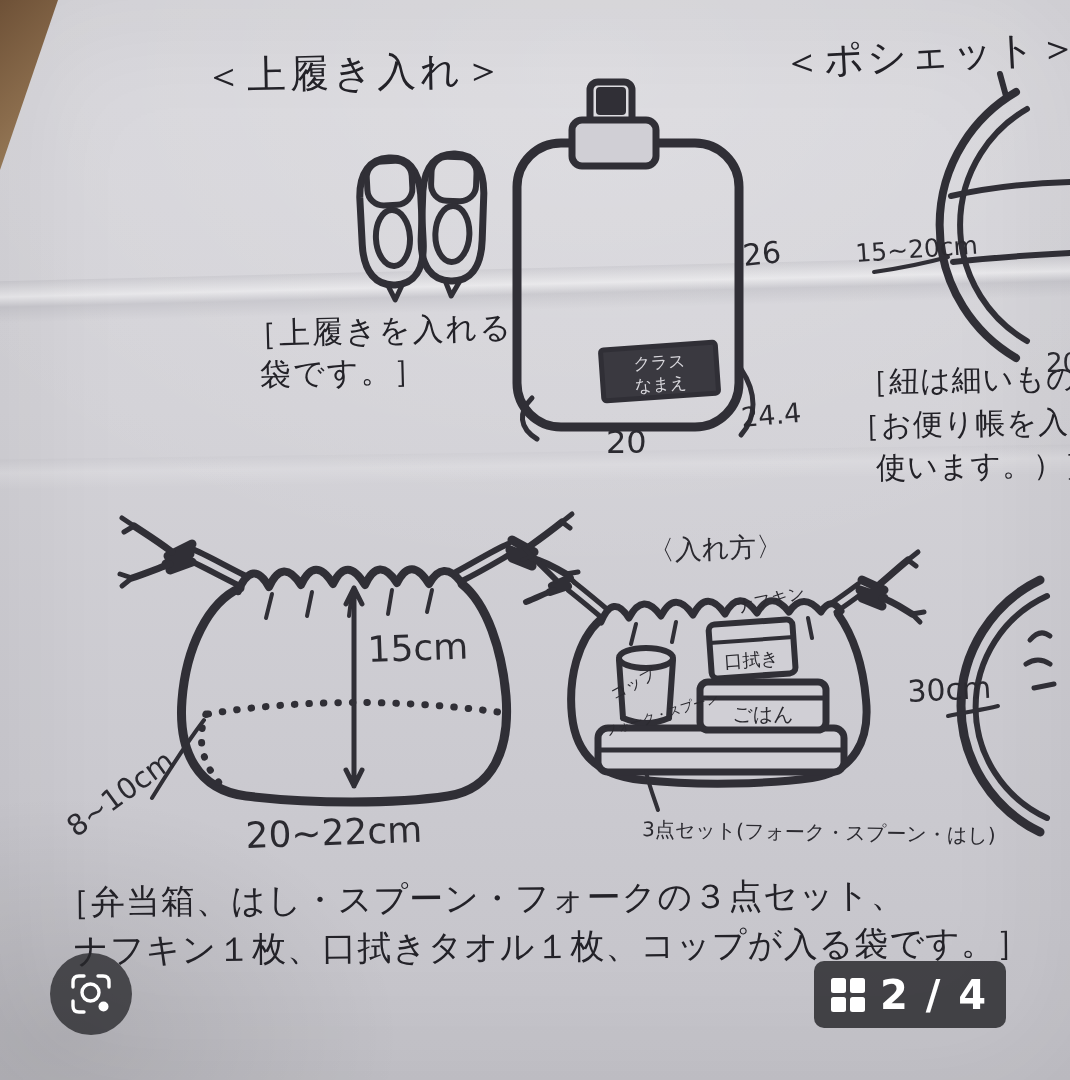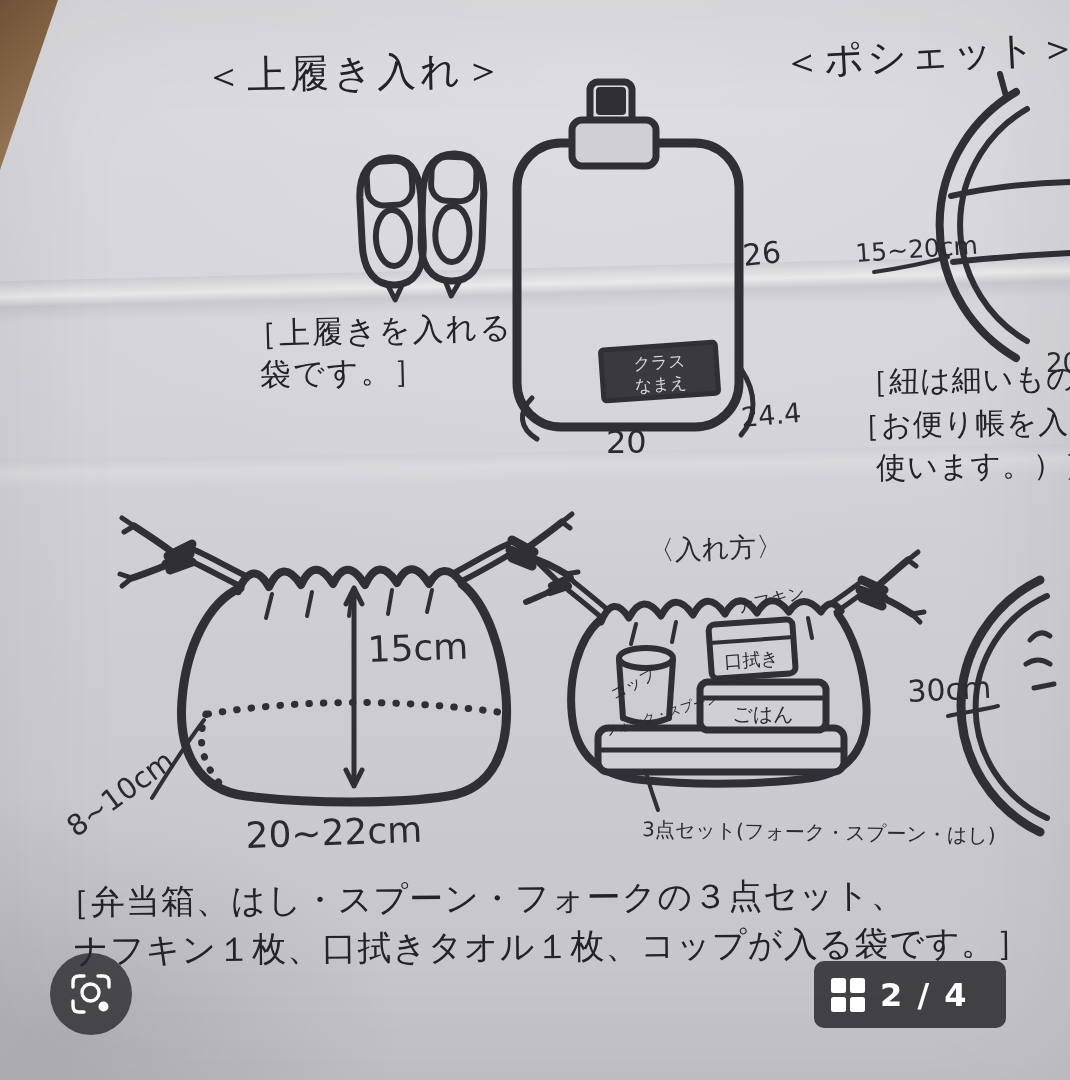--- a/index.html
+++ b/index.html
@@ -33,21 +33,21 @@
   .f2{left:74px;top:924px;font-size:34px;letter-spacing:1px;transform:rotate(-0.5deg);}
   .ink-layer{position:absolute;inset:0;}
   .ink{fill:none;stroke:#302f36;stroke-linecap:round;stroke-linejoin:round;}
   .fillpaper{fill:#d0cfd5;}
   text.hw{font-family:"DejaVu Sans",sans-serif;fill:#2b2a30;}
   text.light{fill:#d8d7dc;}
   .lens{position:absolute;left:50px;top:953px;width:82px;height:82px;border:none;border-radius:50%;
     background:rgba(40,40,44,0.78);display:flex;align-items:center;justify-content:center;cursor:pointer;padding:0;}
   .pager{position:absolute;left:814px;top:961px;width:192px;height:67px;border-radius:10px;
     background:rgba(36,36,40,0.82);display:flex;align-items:center;padding:0 16px;box-sizing:border-box;gap:14px;}
-  .pager span{color:#fff;font-size:32px;font-weight:bold;font-family:"DejaVu Sans",sans-serif;letter-spacing:2px;}
+  .pager span{color:#fff;font-size:40px;font-weight:bold;font-family:"DejaVu Sans",sans-serif;letter-spacing:2px;}
 </style>
 </head>
 <body>
 
 <div class="stage">
   <div class="photo">
     <div class="paper"></div>
     <div class="crease c1"></div>
     <div class="crease c2"></div>
     <div class="corner"></div>

